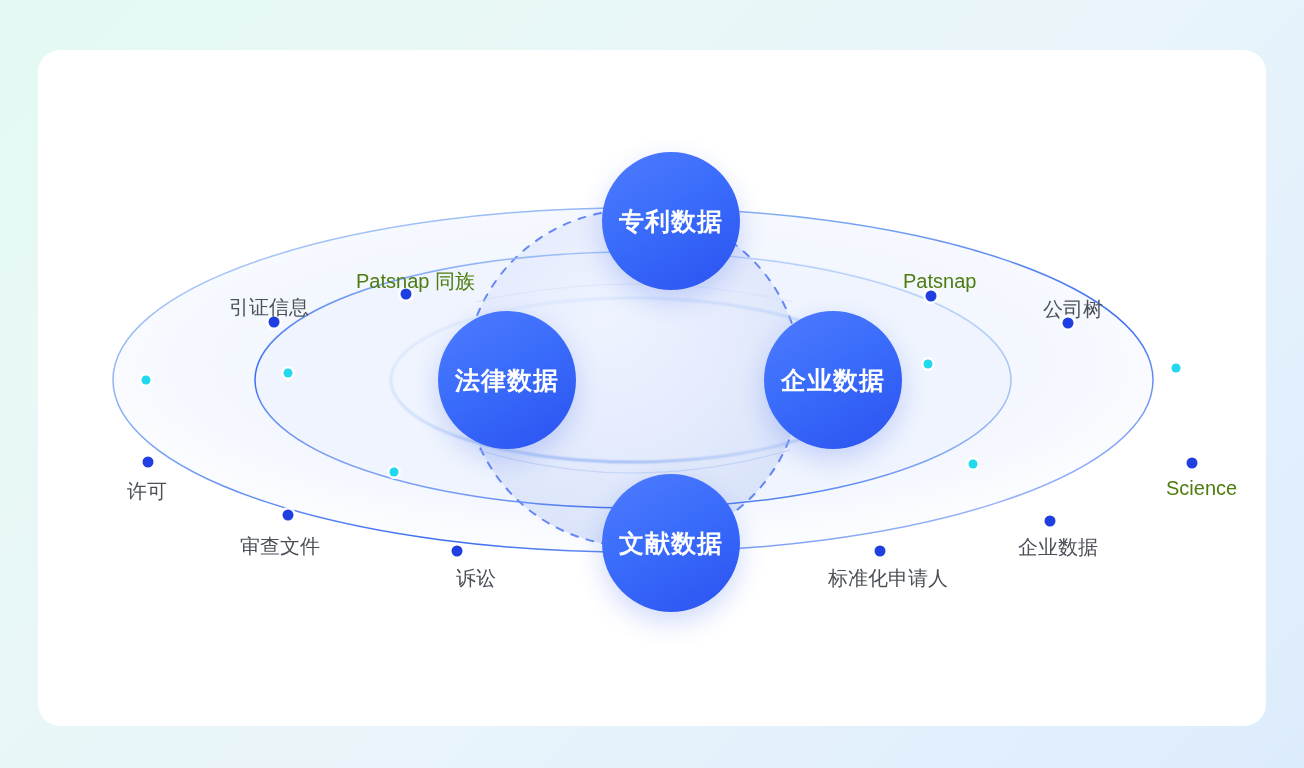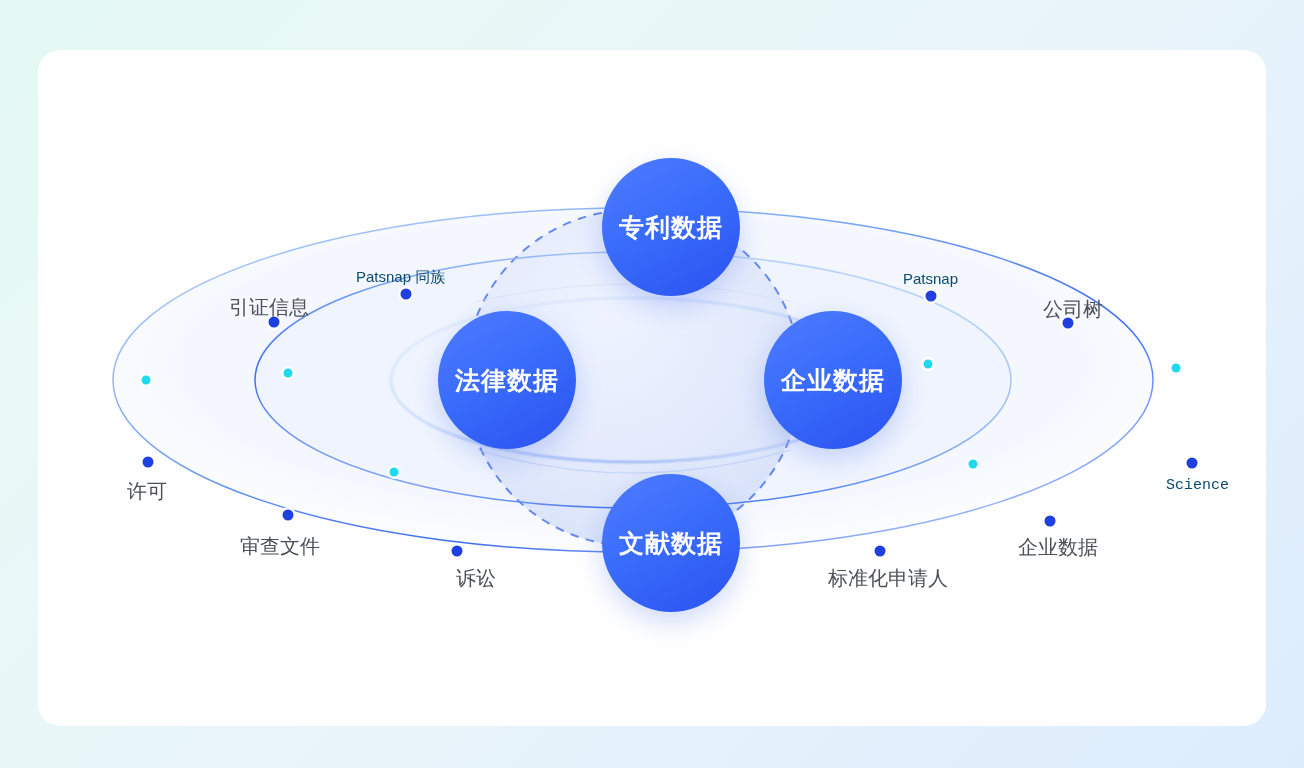--- a/index.html
+++ b/index.html
@@ -37,34 +37,34 @@
     justify-content: center;
     color: #ffffff;
     font-weight: 700;
     letter-spacing: 1px;
     background: linear-gradient(150deg, #4f7cff 0%, #3a6cfb 45%, #2a52f0 100%);
     box-shadow: 0 10px 26px rgba(45,85,230,0.22);
     user-select: none;
   }
   .node-label { font-size: 25px; line-height: 1; white-space: nowrap; }
 
-  #node-patent   { left: 564px; top: 108px; width: 138px; height: 138px; }
+  #node-patent   { left: 564px; top: 102px; width: 138px; height: 138px; }
   #node-legal    { left: 400px; top: 261px; width: 138px; height: 138px; }
   #node-company  { left: 726px; top: 261px; width: 138px; height: 138px; }
   #node-literature{ left: 564px; top: 424px; width: 138px; height: 138px; }
 
   
   .orbit-label {
     position: absolute;
     font-size: 20px;
     color: #4b5058;
     white-space: nowrap;
     user-select: none;
   }
-  .orbit-label.en { font-size: 15px; color: #0c4a6e; }
+  .orbit-label.en { font-size: 20px; color: #4d7c0f; }
 </style>
 </head>
 <body>
 
 <div id="page">
   <div id="card">
     <div id="stage">
 
       <svg id="diagram" width="1228" height="676" viewBox="0 0 1228 676">
         <defs>
@@ -156,21 +156,21 @@
       <div id="labels">
           <div class="orbit-label" style="left: 191px; top: 244px;">引证信息</div>
           <div class="orbit-label en" style="left: 318px; top: 218px;">Patsnap 同族</div>
           <div class="orbit-label en" style="left: 865px; top: 220px;">Patsnap</div>
           <div class="orbit-label" style="left: 1005px; top: 246px;">公司树</div>
           <div class="orbit-label" style="left: 89px; top: 428px;">许可</div>
           <div class="orbit-label" style="left: 202px; top: 483px;">审查文件</div>
           <div class="orbit-label" style="left: 398px; top: 515px; margin-left: 20px;">诉讼</div>
           <div class="orbit-label" style="left: 790px; top: 515px;">标准化申请人</div>
           <div class="orbit-label" style="left: 980px; top: 484px;">企业数据</div>
-          <div class="orbit-label en" style="left: 1128px; top: 427px; font-family: Liberation Mono, monospace;">Science</div>
+          <div class="orbit-label en" style="left: 1128px; top: 427px;">Science</div>
         </div>
 
       <div class="node" id="node-patent">
         <span class="node-label">专利数据</span>
       </div>
       <div class="node" id="node-company">
         <span class="node-label">企业数据</span>
       </div>
       <div class="node" id="node-legal">
         <span class="node-label">法律数据</span>

